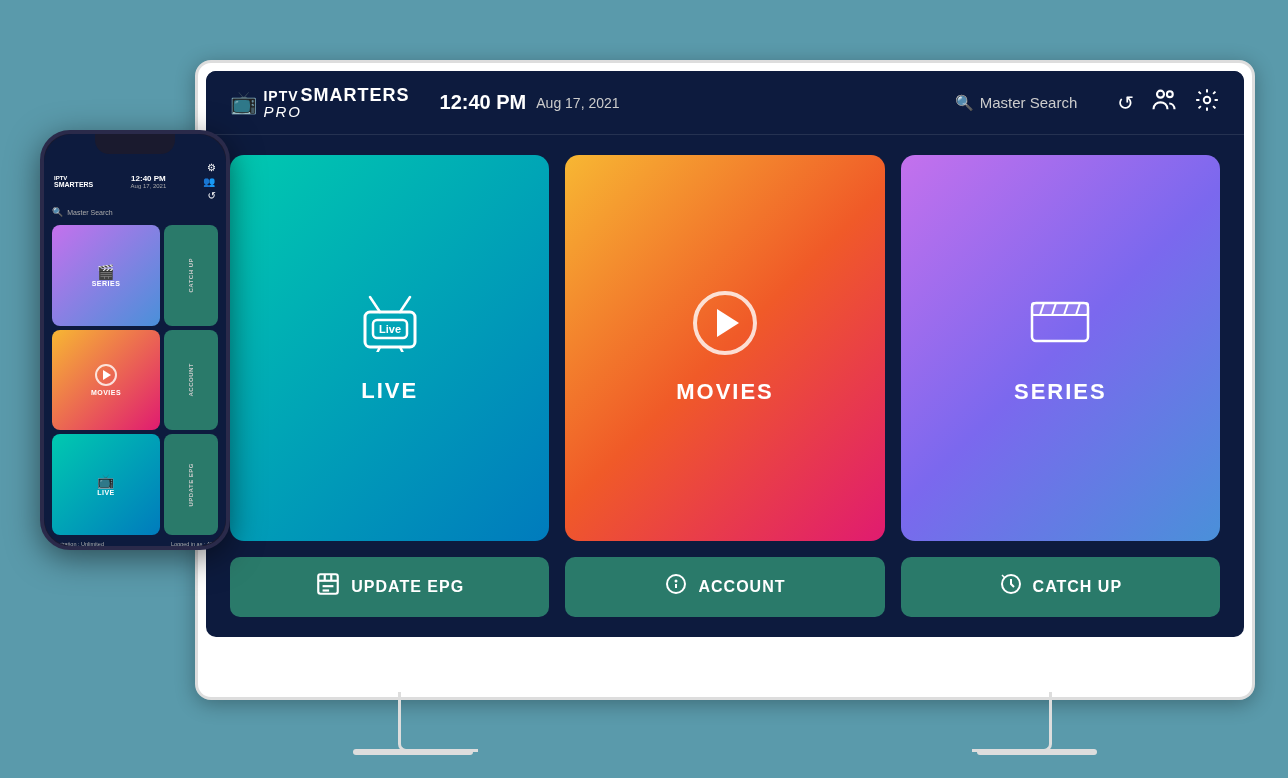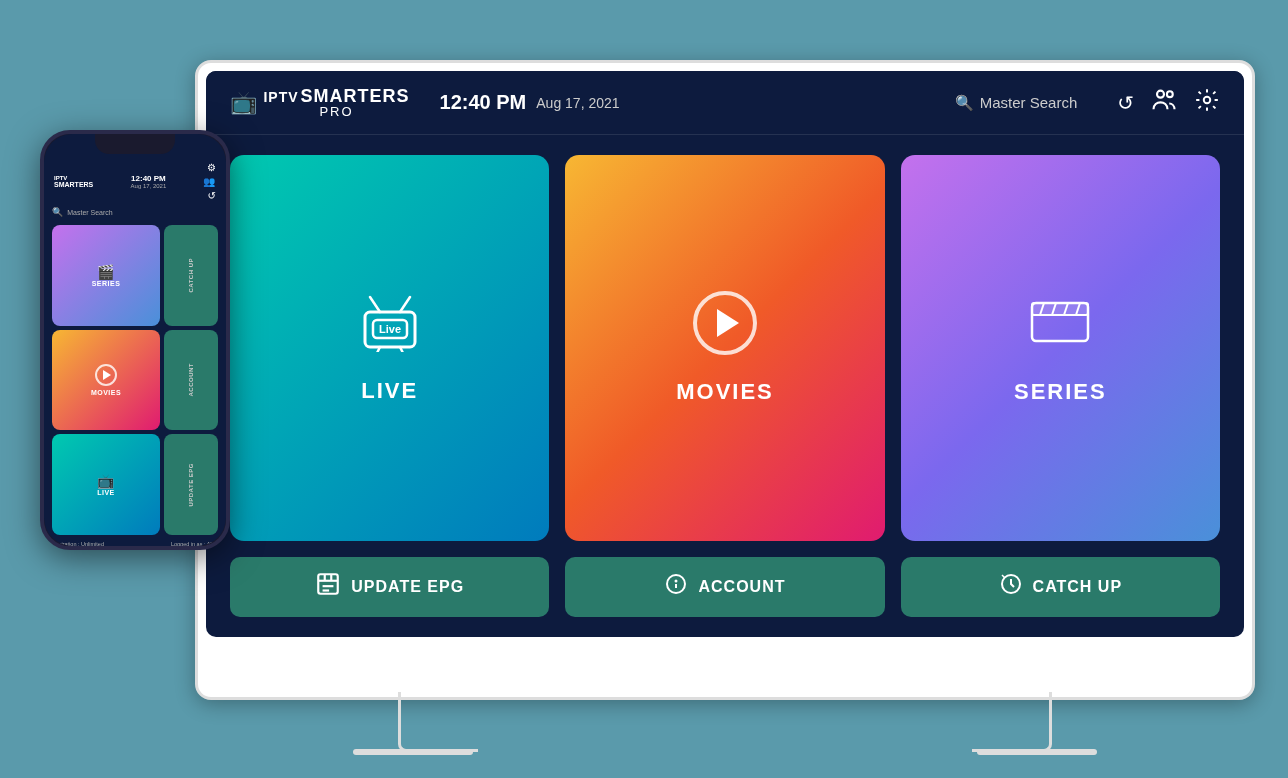--- a/index.html
+++ b/index.html
@@ -108,23 +108,24 @@
 
     .logo-smarters {
       color: white;
       font-size: 18px;
       font-weight: 900;
       letter-spacing: 1px;
     }
 
     .logo-pro {
       color: white;
-      font-size: 13px;
+      font-size: 15px;
       letter-spacing: 2px;
-      text-align: center;
+      text-align: left;
+      font-style: italic;
     }
 
     .tv-time {
       color: white;
       font-size: 20px;
       font-weight: bold;
       margin-right: 10px;
     }
 
     .tv-date {

